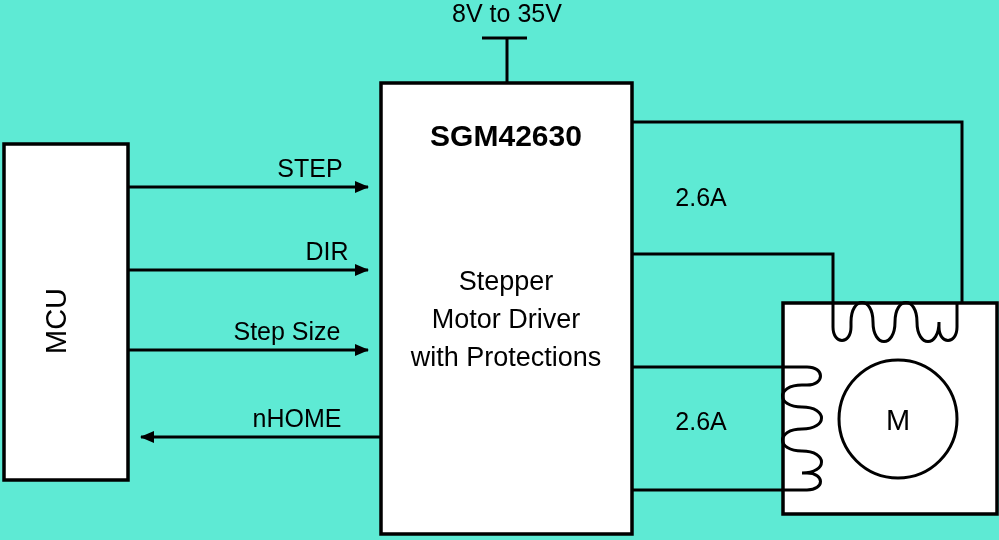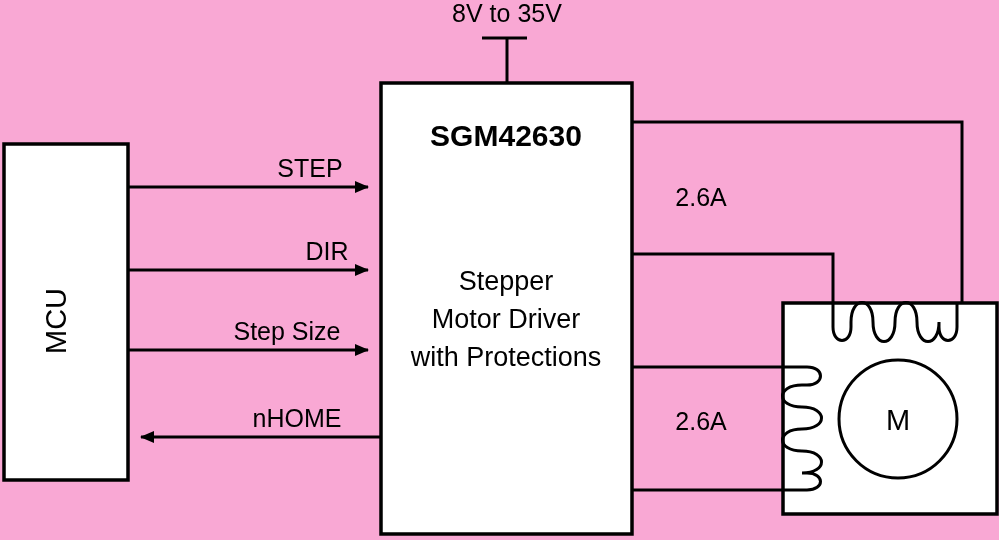--- a/index.html
+++ b/index.html
@@ -4,21 +4,21 @@
 <style>
   html, body {
     margin: 0;
     padding: 0;
     background: #ffffff;
   }
   #diagram-root {
     position: relative;
     width: 999px;
     height: 540px;
-    background: #f9a8d4;
+    background: #5eead4;
     font-family: "Liberation Sans", sans-serif;
     overflow: hidden;
   }
   svg#diagram-svg {
     display: block;
     width: 999px;
     height: 540px;
   }
   .wire {
     fill: none;

